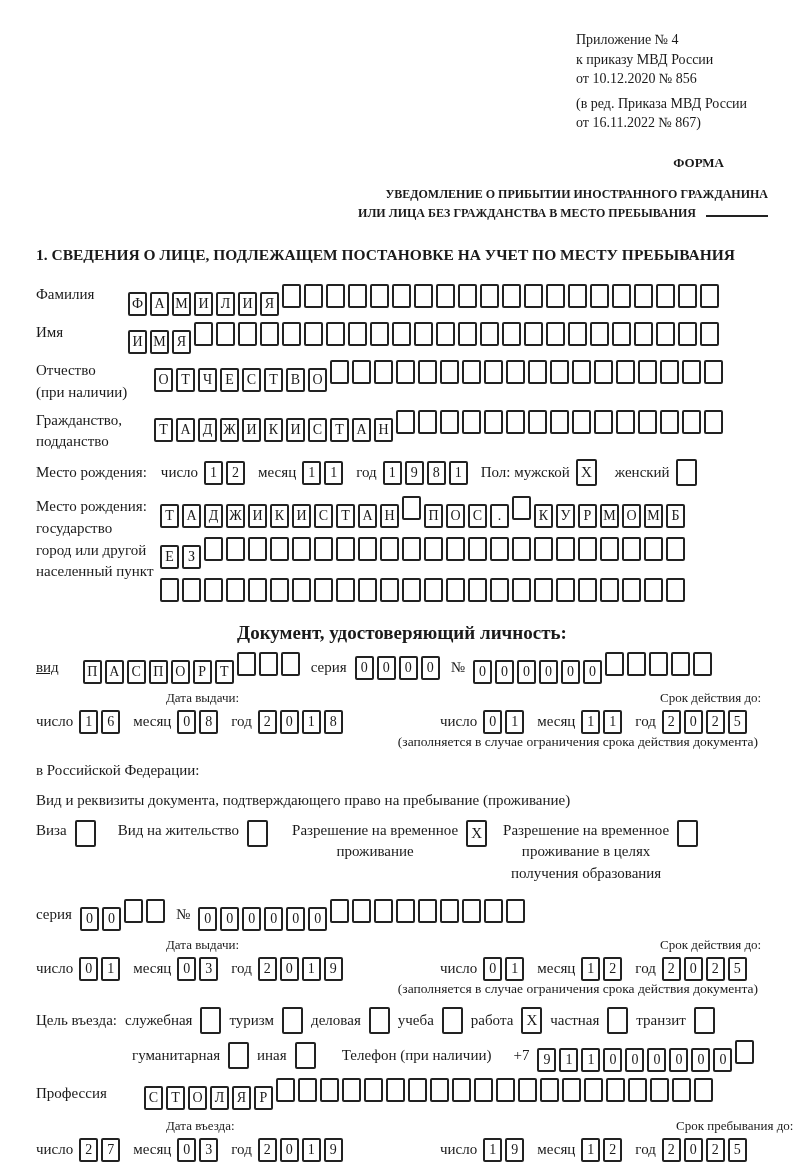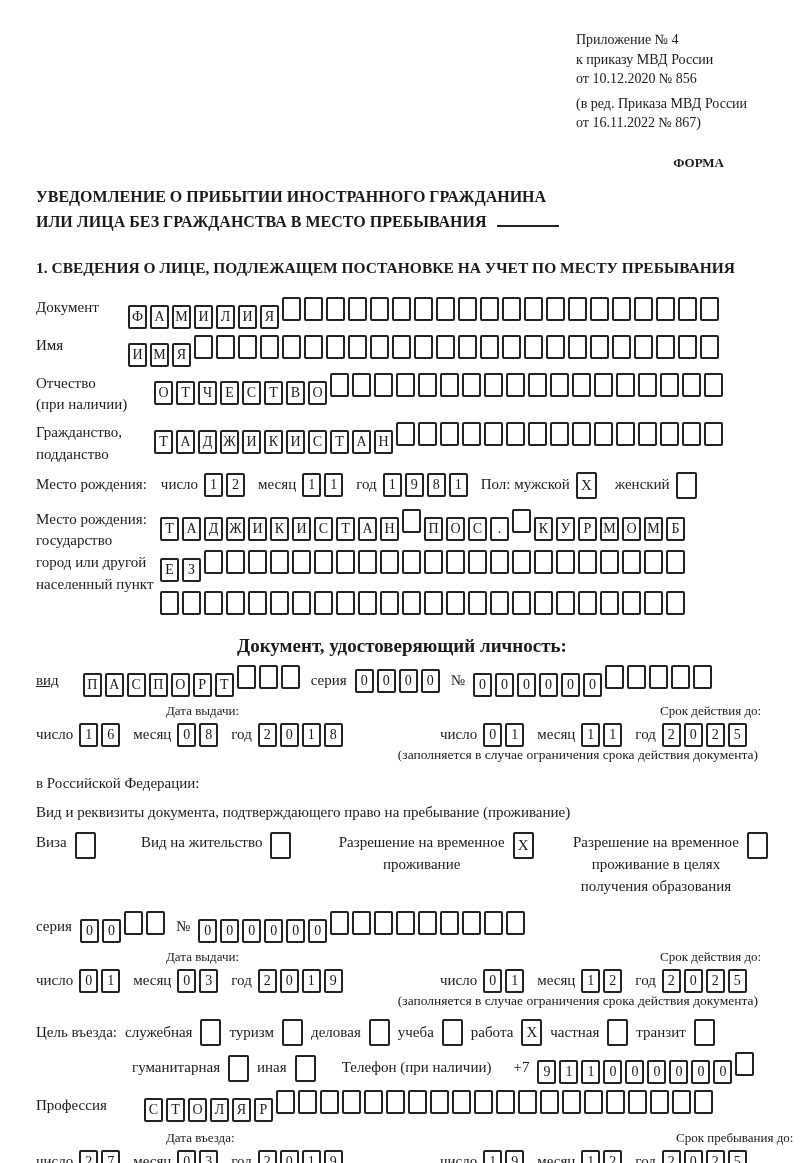--- a/index.html
+++ b/index.html
@@ -1,21 +1,21 @@
 <!DOCTYPE html>
 <html><head>
 <meta charset="utf-8">
 <style>
   html,body{margin:0;padding:0;background:#fff;color:#1a1a1a;
     font-family:"Liberation Serif","DejaVu Serif",serif;}
   .page{width:800px;min-height:1163px;box-sizing:border-box;padding:30px 32px 20px 36px;}
   .hdr-block{margin-left:540px;font-size:14px;line-height:1.4;}
   .hdr-sub{font-size:14px;margin-top:5px;line-height:1.4;}
   .forma{font-weight:bold;text-align:right;padding-right:44px;font-size:13px;margin-top:22px;}
-  .title{font-weight:bold;text-align:left;font-size:16px;line-height:1.55;margin-top:14px;}
+  .title{font-weight:bold;text-align:right;font-size:12px;line-height:1.55;margin-top:14px;}
   .blank-line{display:inline-block;width:62px;border-bottom:2px solid #222;height:0.9em;margin-left:10px;}
   .sec-heading{font-weight:bold;font-size:15.5px;margin:24px 0 20px 0;}
   .row{display:flex;align-items:flex-start;margin-bottom:6px;}
   .lbl{font-size:15px;line-height:1.45;}
   .cells{white-space:nowrap;line-height:1;}
   .cell{display:inline-block;box-sizing:border-box;width:19px;height:24px;border:2px solid #222;
     border-radius:2px;margin-right:3px;text-align:center;font-size:14px;line-height:20px;}
   .checkbox{display:inline-block;box-sizing:border-box;width:21px;height:27px;border:2px solid #222;
     border-radius:2px;text-align:center;font-size:15px;line-height:23px;vertical-align:middle;}
   .w92{width:92px;flex:0 0 92px;}
@@ -24,21 +24,21 @@
   .dgroup{display:flex;align-items:center;}
   .dgroup .lbl{margin-right:6px;}
   .dgroup .cells{margin-right:10px;}
   .center-bold{text-align:center;font-weight:bold;font-size:19px;margin:8px 0 8px 0;}
   .twocol{display:flex;}
   .col-l{flex:0 0 47%;}
   .col-r{flex:0 0 53%;}
   .dh{font-size:13px;margin-bottom:4px;}
   .caption{font-size:13.5px;}
   .mb10{margin-bottom:10px;}
-  .mb14{margin-bottom:14px;justify-content:space-between;}
+  .mb14{margin-bottom:14px;}
   .opt{display:flex;align-items:flex-start;}
   .opt .lbl{margin-right:8px;}
   .opt-stack{text-align:center;}
   .inline-row{display:flex;align-items:center;flex-wrap:nowrap;}
   .inline-row > *{margin-right:8px;}
   .cellrows .cells{display:block;margin-bottom:9px;}
 </style>
 </head>
 <body>
 
@@ -59,21 +59,21 @@
   <div class="title">
     <div>УВЕДОМЛЕНИЕ О ПРИБЫТИИ ИНОСТРАННОГО ГРАЖДАНИНА</div>
     <div>
       <span>ИЛИ ЛИЦА БЕЗ ГРАЖДАНСТВА В МЕСТО ПРЕБЫВАНИЯ</span><span class="blank-line"></span>
     </div>
   </div>
 
   <div class="sec-heading">1. СВЕДЕНИЯ О ЛИЦЕ, ПОДЛЕЖАЩЕМ ПОСТАНОВКЕ НА УЧЕТ ПО МЕСТУ ПРЕБЫВАНИЯ</div>
 
   <div class="row">
-    <span class="lbl w92">Документ</span>
+    <span class="lbl w92">Фамилия</span>
     <span class="cells"><span class="cell">Ф</span><span class="cell">А</span><span class="cell">М</span><span class="cell">И</span><span class="cell">Л</span><span class="cell">И</span><span class="cell">Я</span><span class="cell"></span><span class="cell"></span><span class="cell"></span><span class="cell"></span><span class="cell"></span><span class="cell"></span><span class="cell"></span><span class="cell"></span><span class="cell"></span><span class="cell"></span><span class="cell"></span><span class="cell"></span><span class="cell"></span><span class="cell"></span><span class="cell"></span><span class="cell"></span><span class="cell"></span><span class="cell"></span><span class="cell"></span><span class="cell"></span></span>
   </div>
 
   <div class="row">
     <span class="lbl w92">Имя</span>
     <span class="cells"><span class="cell">И</span><span class="cell">М</span><span class="cell">Я</span><span class="cell"></span><span class="cell"></span><span class="cell"></span><span class="cell"></span><span class="cell"></span><span class="cell"></span><span class="cell"></span><span class="cell"></span><span class="cell"></span><span class="cell"></span><span class="cell"></span><span class="cell"></span><span class="cell"></span><span class="cell"></span><span class="cell"></span><span class="cell"></span><span class="cell"></span><span class="cell"></span><span class="cell"></span><span class="cell"></span><span class="cell"></span><span class="cell"></span><span class="cell"></span><span class="cell"></span></span>
   </div>
 
   <div class="row">
     <span class="lbl w118">

